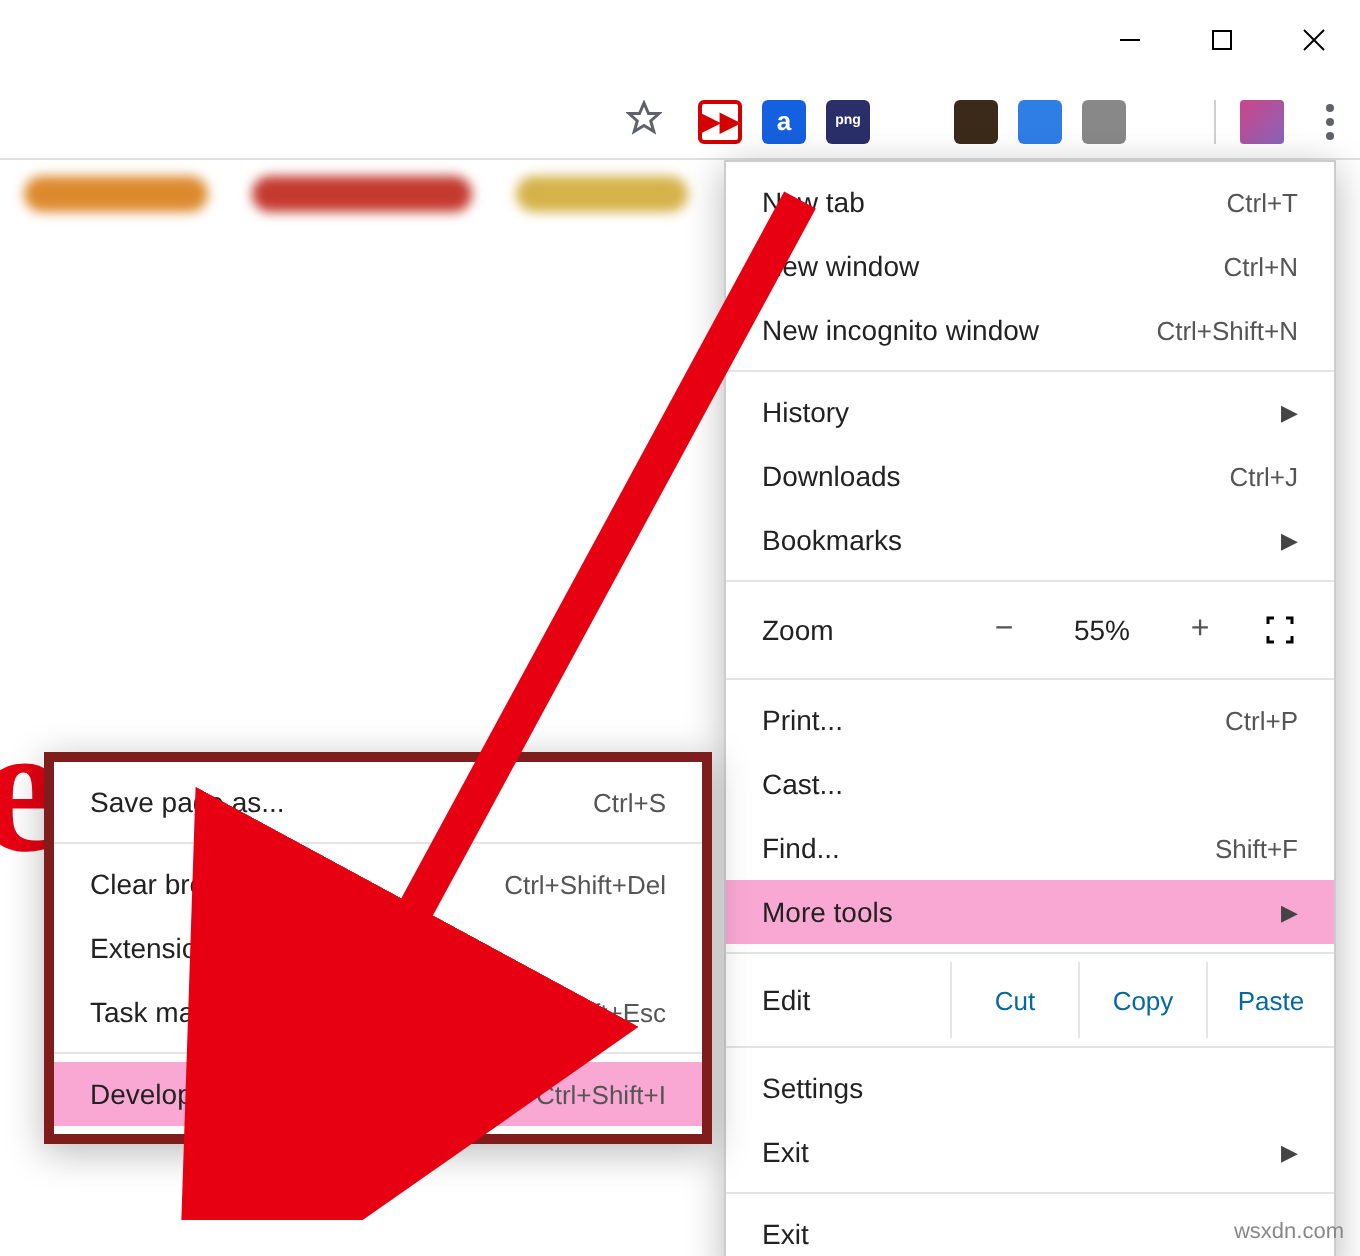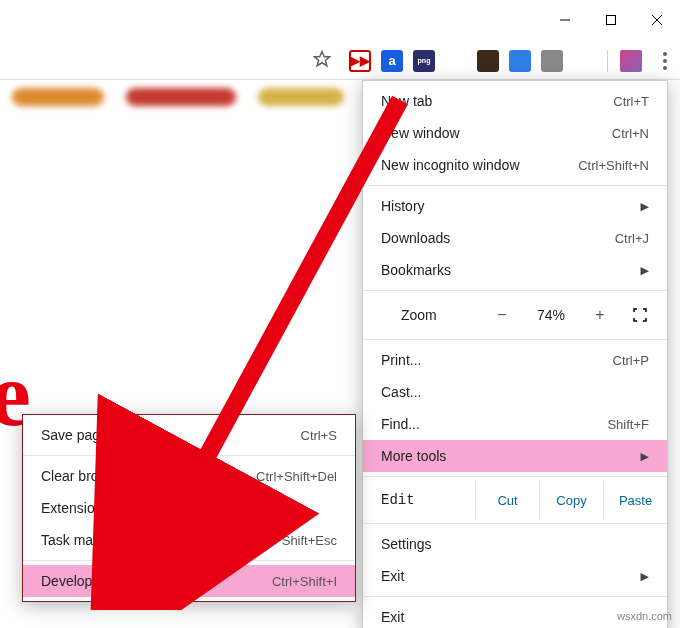--- a/index.html
+++ b/index.html
@@ -26,30 +26,30 @@
 .bmstub { height:18px; border-radius:9px; filter:blur(3px); }
 
 .menu { position:absolute; top:80px; right:12px; width:306px; background:#fff; border:1px solid #ccc; box-shadow:0 4px 18px rgba(0,0,0,.28); padding:4px 0;}
 .mrow { display:flex; align-items:center; justify-content:space-between; height:32px; padding:0 18px; cursor:default;}
 .mrow:hover,.mrow.hl { background:#f9a8d4;}
 .mlabel { }
 .mshort { color:#555; font-size:13px;text-align:center;}
 .msep { height:1px; background:#e4e4e4; margin:4px 0;}
 .arrow-r { font-size:11px; color:#444;}
 .zoomrow { display:flex; align-items:center; height:40px; padding:0 10px 0 18px; gap:6px;}
-.zoomrow .mlabel{ flex:1;margin-left:20px;}
+.zoomrow .mlabel{ flex:1;}
 .zbtn,.zval,.fsbtn{ display:flex; align-items:center; justify-content:center;}
 .zbtn{width:34px;height:28px;font-size:16px;color:#555;}
 .fsbtn{width:34px;height:28px;}
 .zval{width:52px;font-size:14px;}
 .editrow{display:flex;align-items:center;height:38px;padding:0 0 0 18px;}
-.editrow .mlabel{flex:1;font-family:Liberation Mono, monospace;}
+.editrow .mlabel{flex:1;}
 .editbtn{width:64px;height:38px;display:flex;align-items:center;justify-content:center;border-left:1px solid #e4e4e4;font-size:13px;color:#0369a1;}
 
-.submenu { position:absolute; top:414px; left:22px; width:334px; background:#fff; border:1px solid #7f1d1d; box-shadow:0 4px 18px rgba(0,0,0,.28); padding:4px 0;}
+.submenu { position:absolute; top:376px; left:22px; width:334px; background:#fff; border:5px solid #7f1d1d; box-shadow:0 4px 18px rgba(0,0,0,.28); padding:4px 0;}
 
 .red-e { position:absolute; left:-10px; top:362px; font-size:92px; font-weight:900; color:#e60012; font-family:Georgia,serif; line-height:.7; }
 
 .arrow { position:absolute; left:90px; top:90px; pointer-events:none; }
 
 .wm { position:absolute; bottom:6px; right:8px; font-size:11px; color:#888;}
 </style>
 </head>
 <body>
 
@@ -130,21 +130,21 @@
       <span class="mshort">Ctrl+J</span>
     </div>
   <div class="mrow">
       <span class="mlabel">Bookmarks</span>
       <span class="arrow-r">▶</span>
     </div>
   <div class="msep"></div>
   <div class="zoomrow">
     <span class="mlabel">Zoom</span>
     <div class="zbtn">−</div>
-    <div class="zval">74%</div>
+    <div class="zval">55%</div>
     <div class="zbtn">+</div>
     <div class="fsbtn">
       <svg width="16" height="16" viewBox="0 0 16 16" stroke="#000" stroke-width="1.5" fill="none">
         <polyline points="2,5 2,2 5,2"></polyline>
           <polyline points="11,2 14,2 14,5"></polyline>
           <polyline points="14,11 14,14 11,14"></polyline>
           <polyline points="5,14 2,14 2,11"></polyline>
       </svg>
     </div>
   </div>

